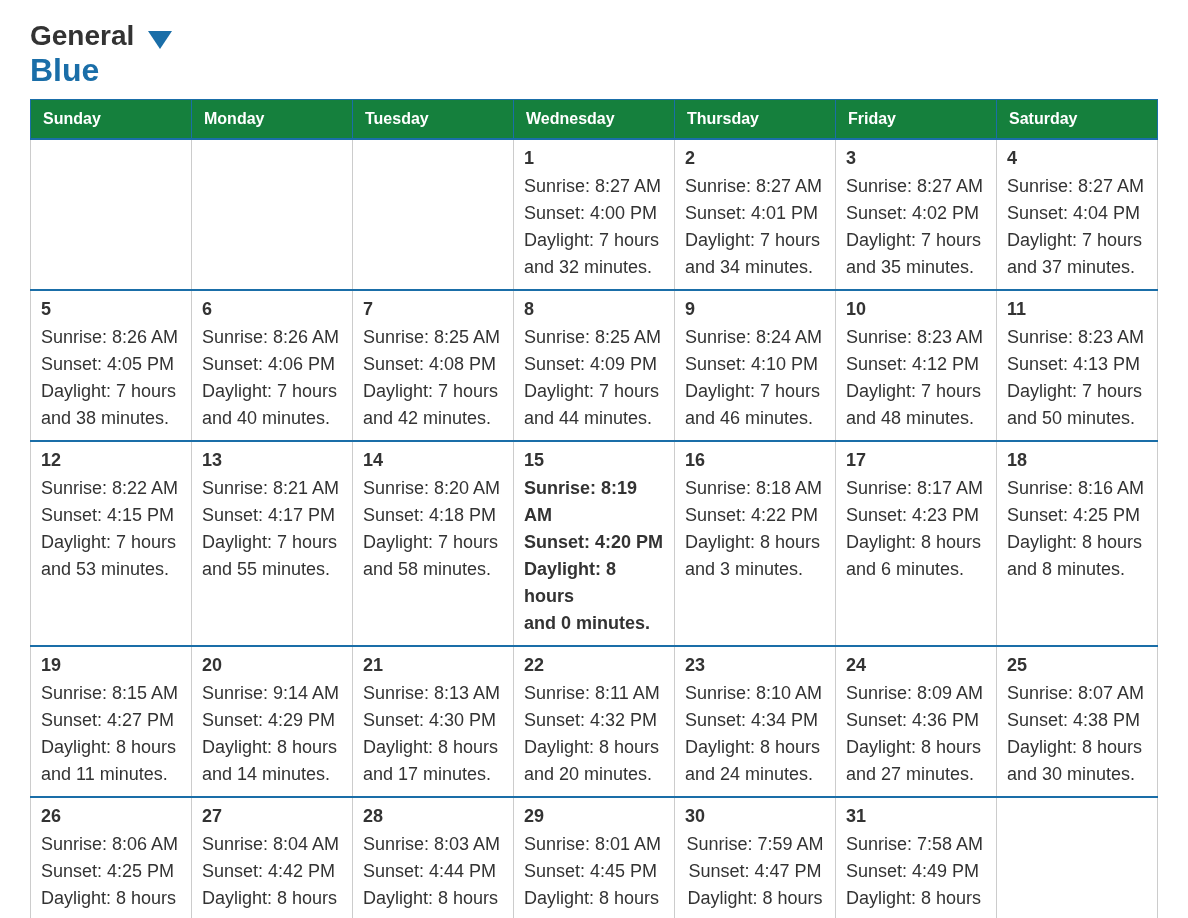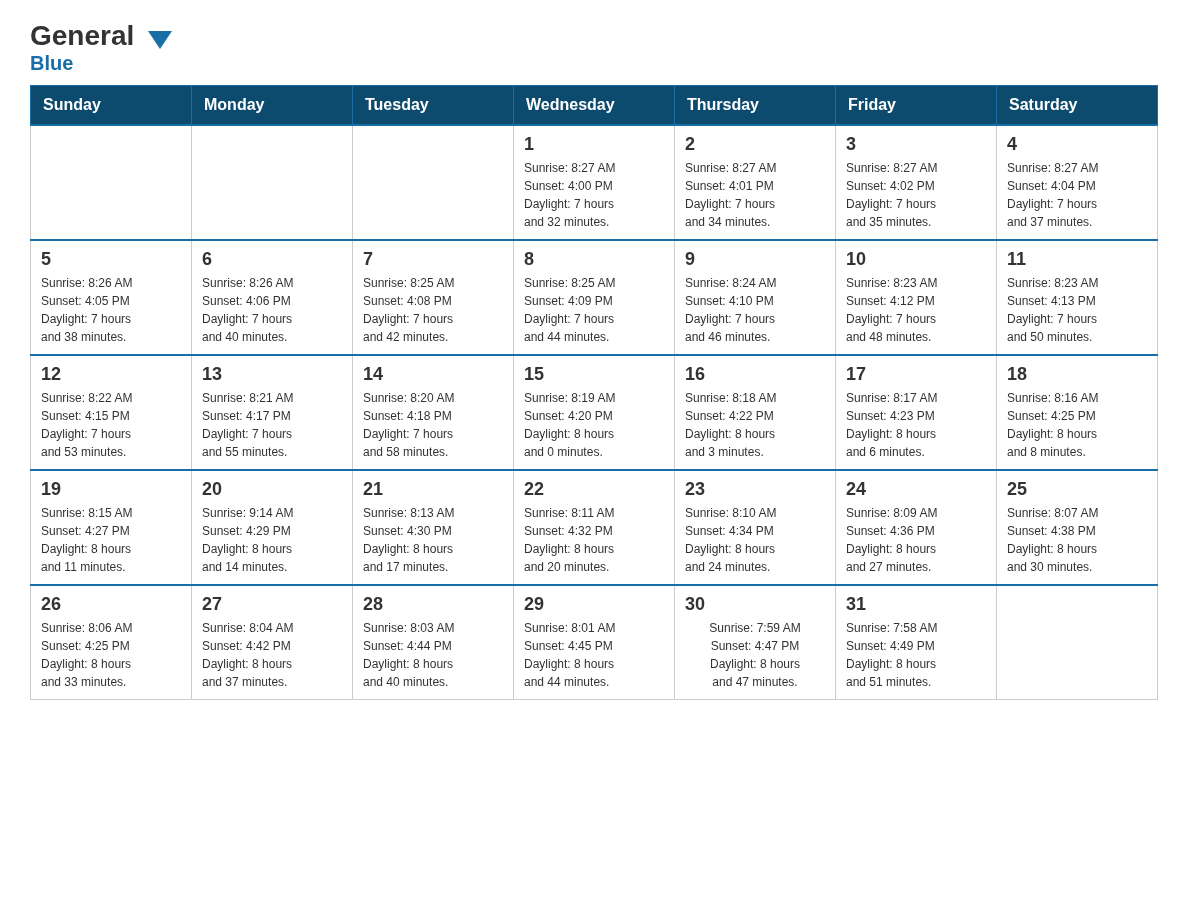--- a/index.html
+++ b/index.html
@@ -35,40 +35,40 @@
       width: 0;
       height: 0;
       border-left: 12px solid transparent;
       border-right: 12px solid transparent;
       border-top: 18px solid #1a6ea8;
       margin: 0 2px;
       vertical-align: middle;
       position: relative;
       top: 4px;
     }
-    .logo-blue { color: #1a6ea8; font-size: 20px; font-weight: bold; }
+    .logo-blue { color: #1a6ea8; font-size: 32px; font-weight: bold; }
     .title-block {
       text-align: right;
     }
     .title-month {
       font-size: 52px;
       font-weight: bold;
       color: #333;
     }
     .title-location {
       font-size: 20px;
       color: #555;
     }
     .calendar {
       width: 100%;
       border-collapse: collapse;
       margin-top: 5px;
     }
     .calendar thead th {
-      background-color: #0c4a6e;
+      background-color: #15803d;
       color: #fff;
       font-size: 16px;
       font-weight: bold;
       padding: 10px 12px;
       text-align: left;
       border: 1px solid #1a6ea8;
     }
     .calendar tbody td {
       vertical-align: top;
       border: 1px solid #ccc;
@@ -82,21 +82,21 @@
       border-top: 2px solid #1a6ea8;
     }
     .day-number {
       font-size: 18px;
       font-weight: bold;
       color: #333;
       display: block;
       margin-bottom: 4px;
     }
     .day-info {
-      font-size: 12px;
+      font-size: 18px;
       color: #333;
       line-height: 1.5;
     }
     .empty-cell {
       background: #fff;
     }
   </style>
 </head>
 <body>
 
@@ -230,21 +230,21 @@
         </td>
         <td>
           <span class="day-number">14</span>
           <div class="day-info" style="white-space: pre-line;">Sunrise: 8:20 AM
 Sunset: 4:18 PM
 Daylight: 7 hours
 and 58 minutes.</div>
         </td>
         <td>
           <span class="day-number">15</span>
-          <div class="day-info" style="white-space: pre-line;">Sunrise: 8:19 AM
+          <div class="day-info" style="white-space: pre-line; font-weight: bold;">Sunrise: 8:19 AM
 Sunset: 4:20 PM
 Daylight: 8 hours
 and 0 minutes.</div>
         </td>
         <td>
           <span class="day-number">16</span>
           <div class="day-info" style="white-space: pre-line;">Sunrise: 8:18 AM
 Sunset: 4:22 PM
 Daylight: 8 hours
 and 3 minutes.</div>

